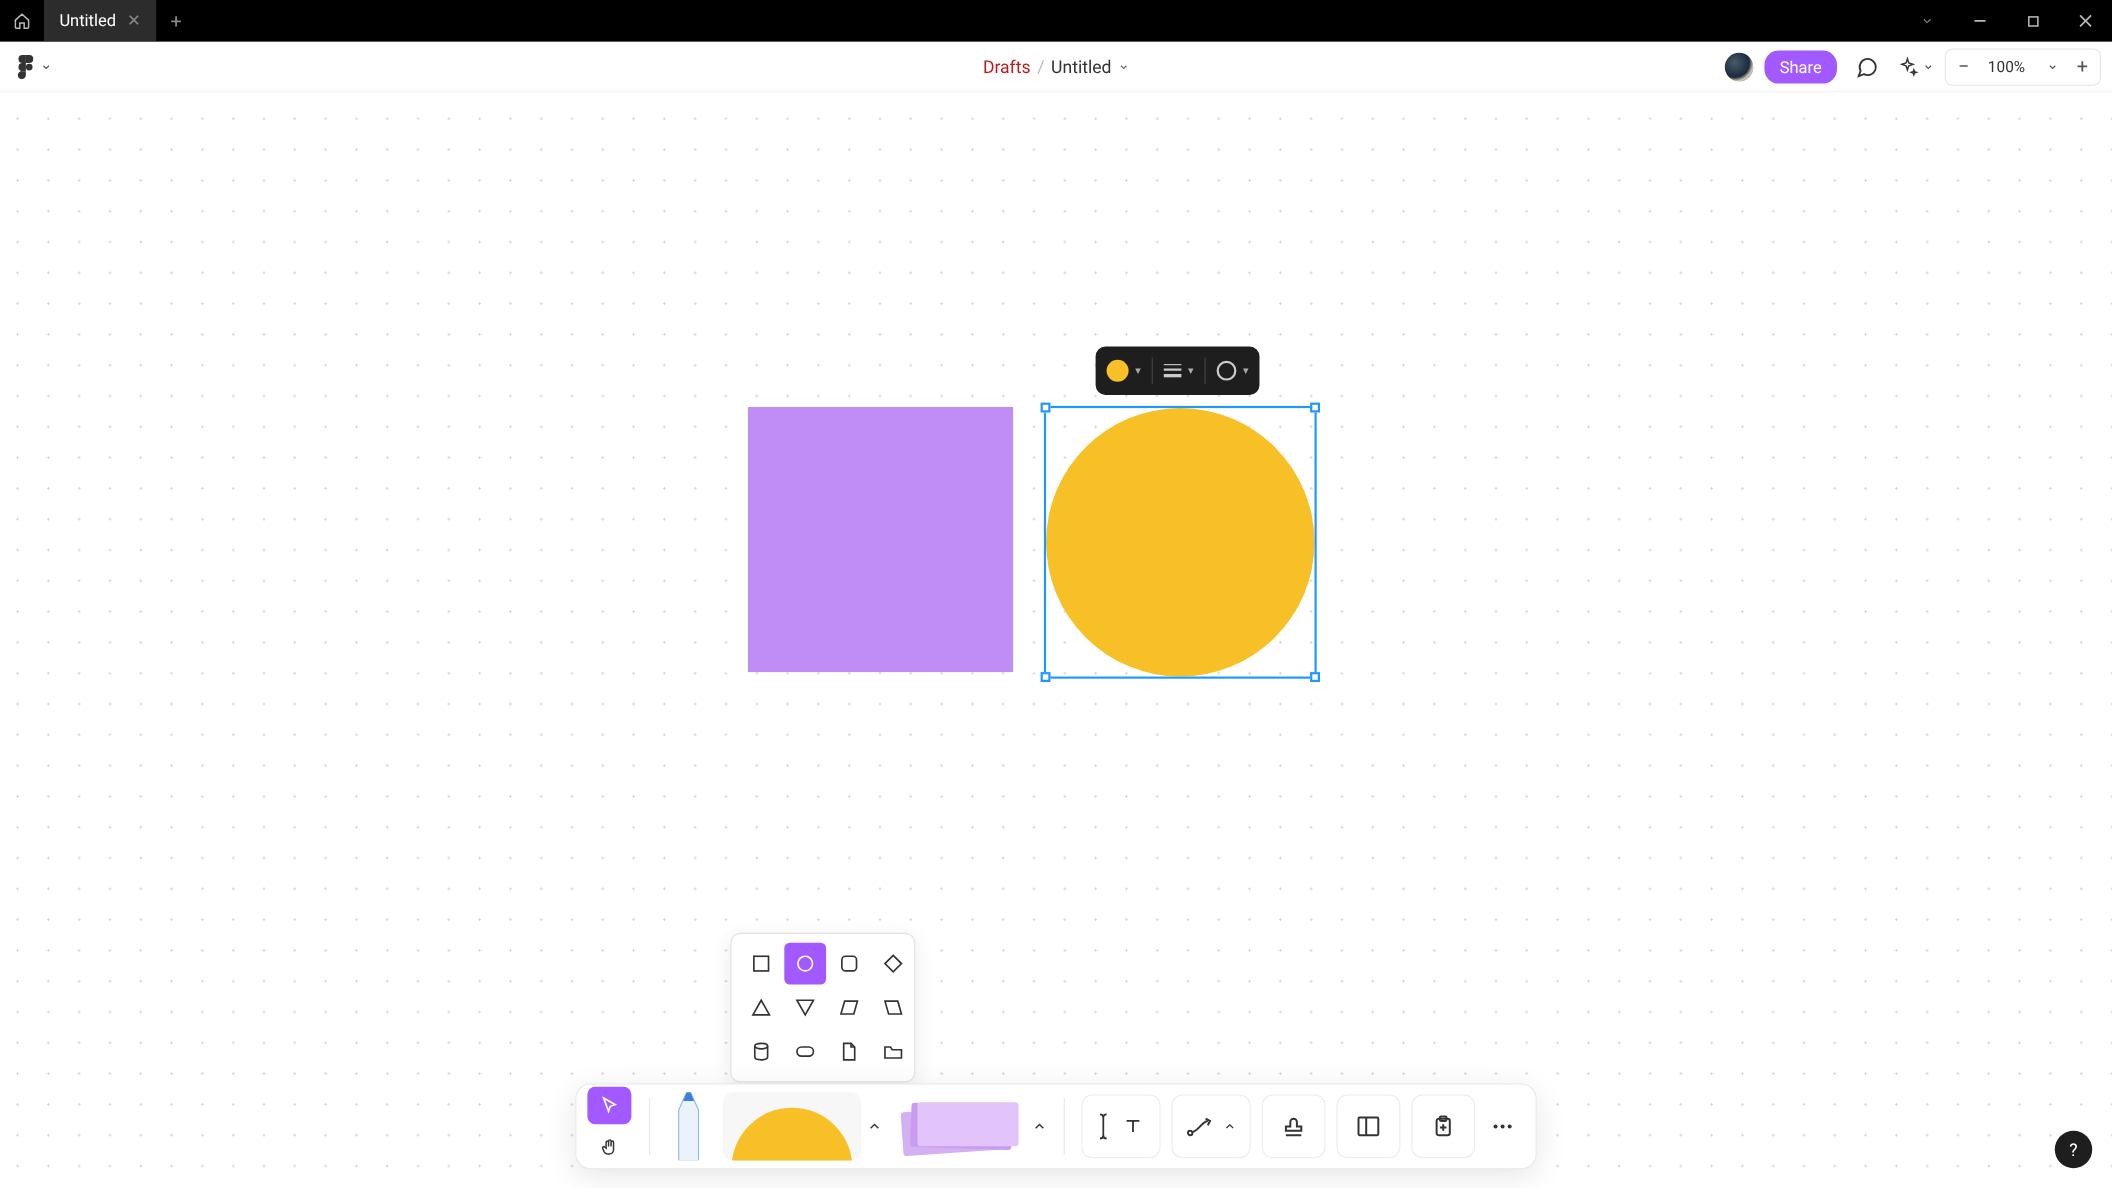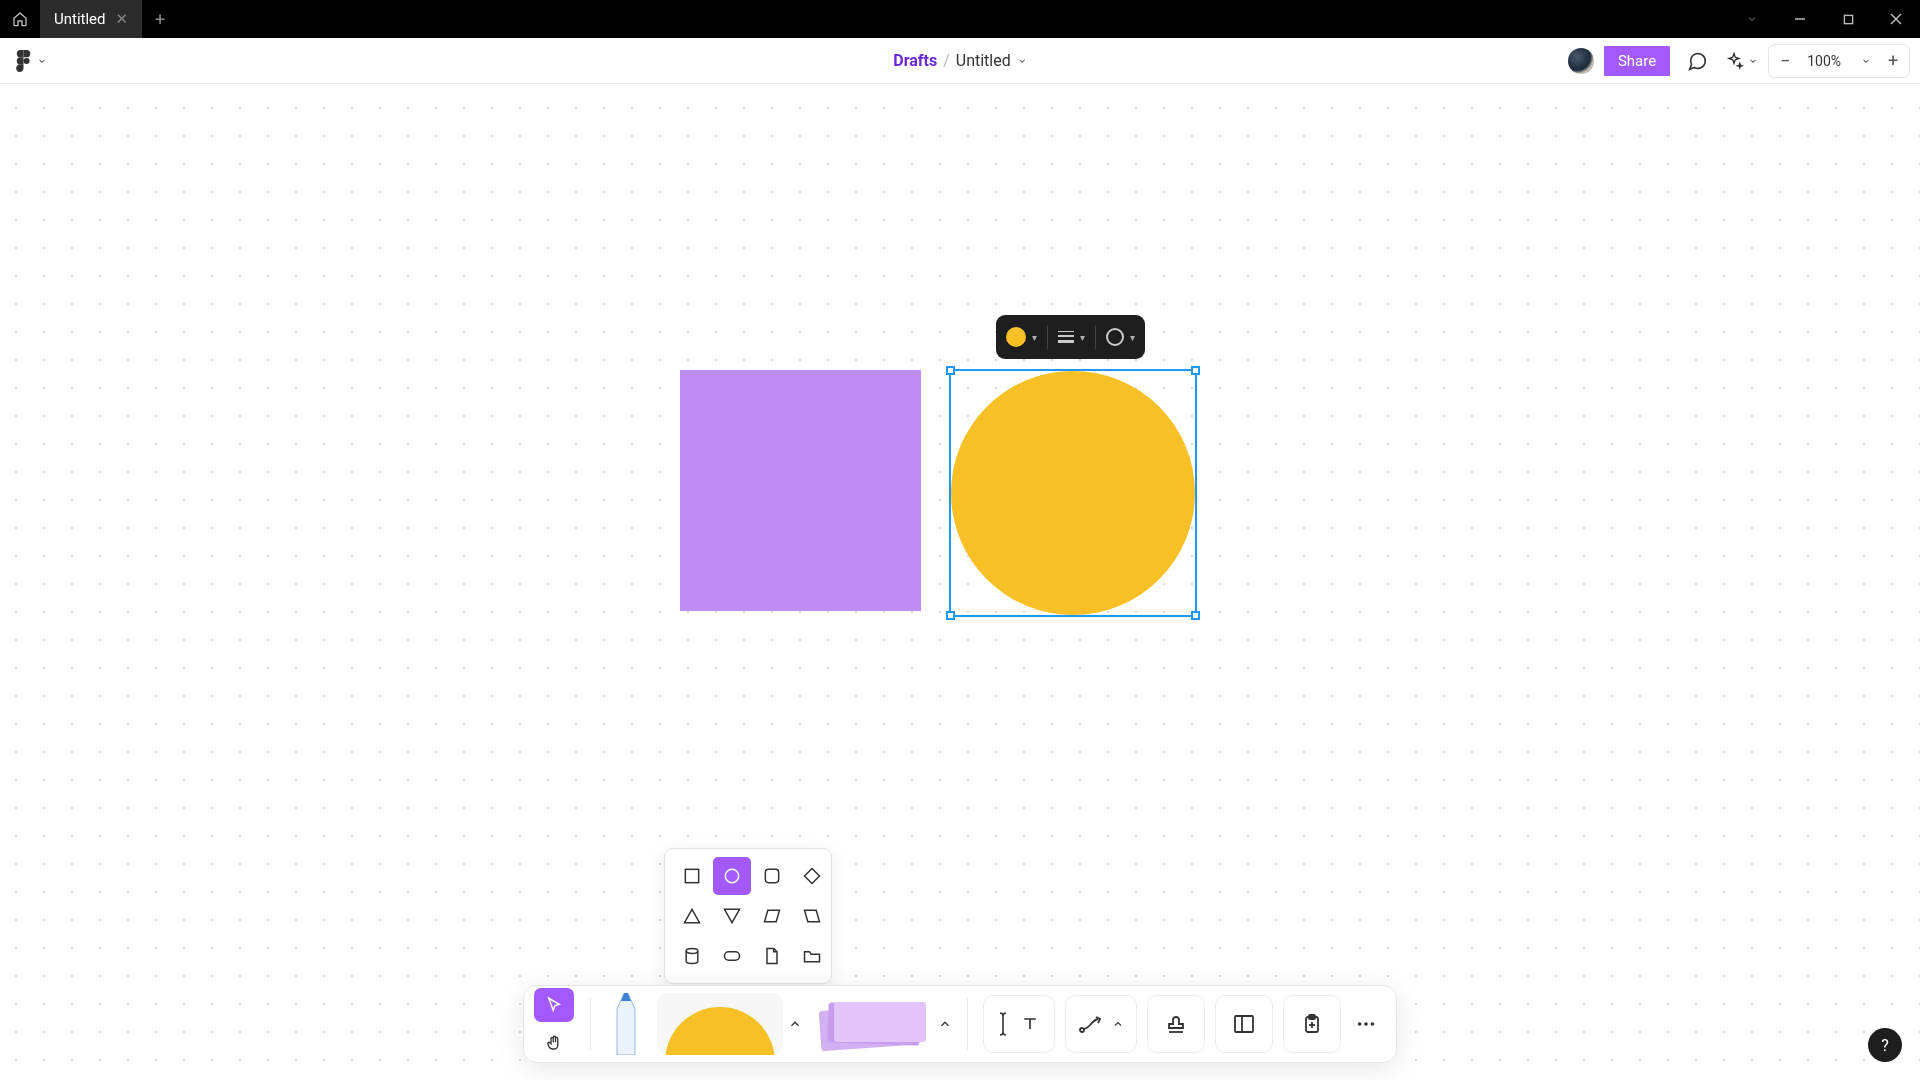--- a/index.html
+++ b/index.html
@@ -13,25 +13,25 @@
 .titlebar .newtab { width: 36px; display: flex; align-items: center; justify-content: center; color: #888; cursor: pointer; font-size: 18px; }
 .titlebar .spacer { flex: 1; }
 .titlebar .win-controls { display: flex; }
 .titlebar .win-btn { width: 48px; height: 38px; display: flex; align-items: center; justify-content: center; }
 .titlebar .win-btn-chev { width: 48px; }
 
 
 .appheader { height: 46px; background: #fff; border-bottom: 1px solid #eee; display: flex; align-items: center; padding: 0 10px; position: relative; }
 .appheader .logo-menu { display: flex; align-items: center; gap: 6px; cursor: pointer; padding: 4px 6px; }
 .appheader .breadcrumb { position: absolute; left: 50%; transform: translateX(-50%); display: flex; align-items: center; gap: 6px; font-size: 16px; color: #333; }
-.appheader .breadcrumb .drafts { color: #6d28d9; font-weight: bold; }
+.appheader .breadcrumb .drafts { color: #b91c1c; }
 .appheader .breadcrumb .sep { color: #bbb; }
 .appheader .right { margin-left: auto; display: flex; align-items: center; gap: 10px; }
 .avatar { width: 26px; height: 26px; border-radius: 50%; background: radial-gradient(circle at 35% 35%, #4a5a6a 0%, #1a2a3a 55%, #d0c8b8 70%, #2a3a4a 100%); }
-.share-btn { background: #a259ff; color: #fff; border: none; border-radius: 1px; padding: 6px 14px; font-size: 15px; cursor: pointer; }
+.share-btn { background: #a259ff; color: #fff; border: none; border-radius: 13px; padding: 6px 14px; font-size: 15px; cursor: pointer; }
 .hdr-icon-btn { width: 34px; height: 34px; display: flex; align-items: center; justify-content: center; cursor: pointer; border-radius: 6px; }
 .zoom-group { display: flex; align-items: center; border: 1px solid #e5e5e5; border-radius: 7px; height: 34px; overflow: hidden; }
 .zoom-group .zbtn { width: 32px; height: 32px; display: flex; align-items: center; justify-content: center; cursor: pointer; color: #555; font-size: 18px; }
 .zoom-group .zval { padding: 0 6px; font-size: 14px; color: #333; display: flex; align-items: center; gap: 20px; }
 
 
 .canvas { position: absolute; top: 84px; left: 0; right: 0; bottom: 0; background: #fff; background-image: radial-gradient(circle, #d8d8d8 1px, transparent 1px); background-size: 28px 28px; background-position: 2px 10px; }
 .rect-purple { position: absolute; left: 680px; top: 286px; width: 241px; height: 241px; background: #c08cf5; }
 .selection-box { position: absolute; left: 949px; top: 285px; width: 248px; height: 248px; border: 2px solid #1e98ff; }
 .selection-box .handle { position: absolute; width: 9px; height: 9px; background: #fff; border: 2px solid #1e98ff; }

